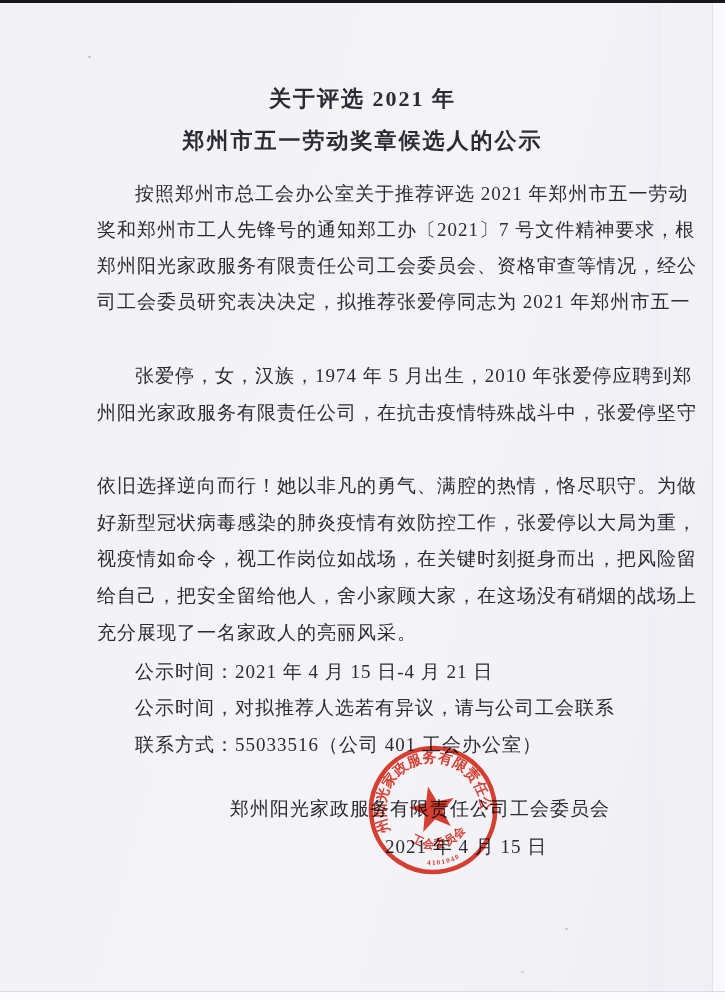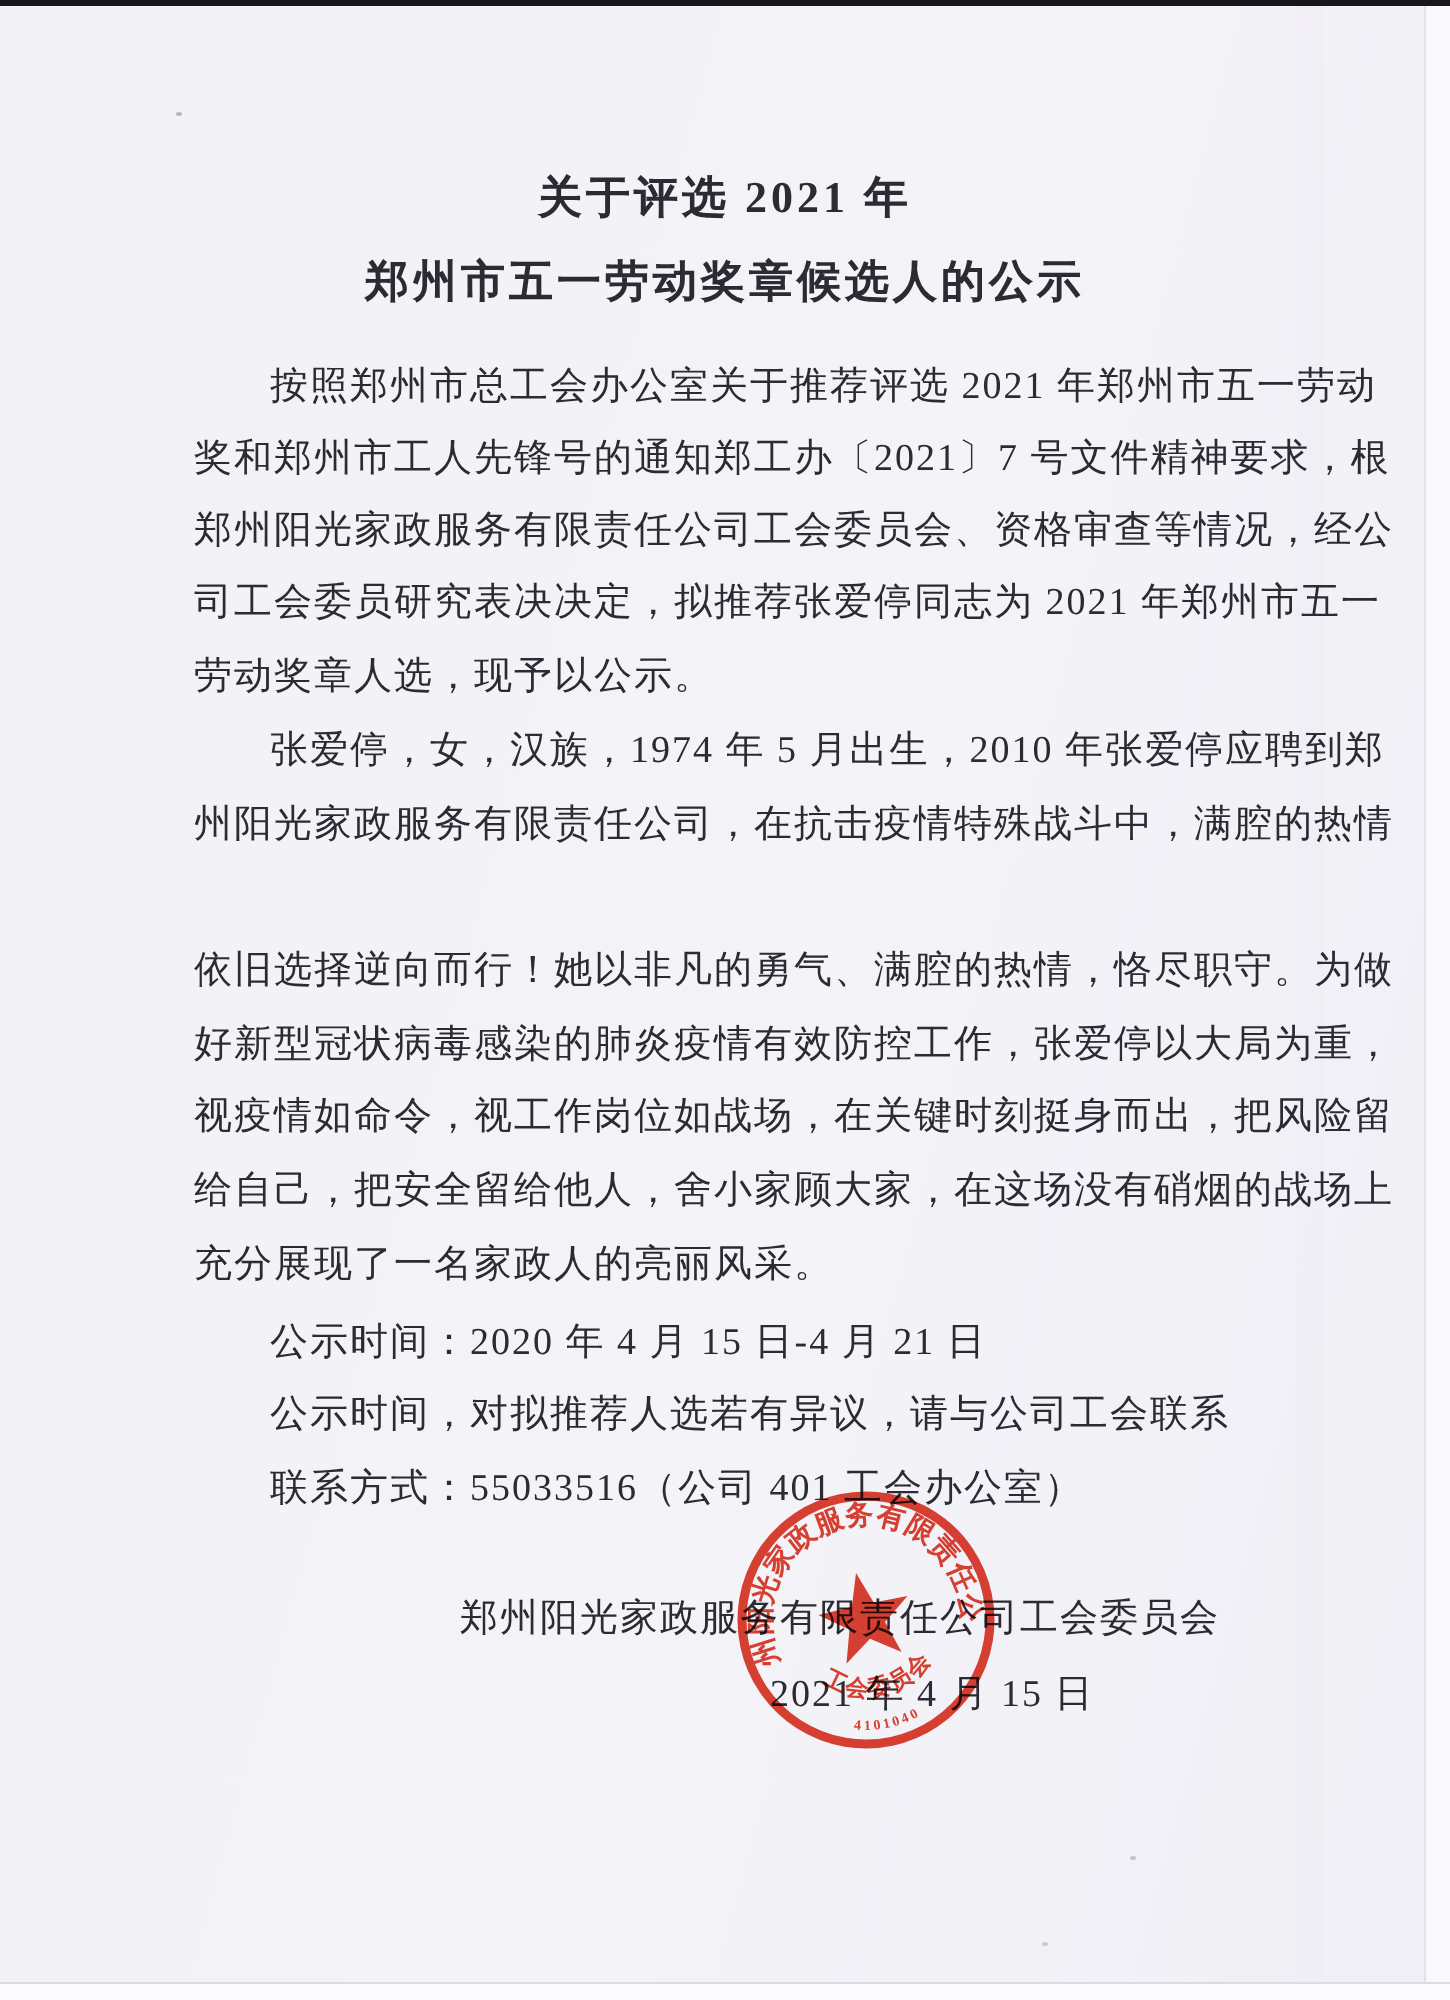--- a/index.html
+++ b/index.html
@@ -63,31 +63,30 @@
   <div class="speck sp2"></div>
   <div class="speck sp3"></div>
 
   <div class="title t1">关于评选 2021 年</div>
   <div class="title t2">郑州市五一劳动奖章候选人的公示</div>
 
   <div class="line indent" style="top:181px">按照郑州市总工会办公室关于推荐评选 2021 年郑州市五一劳动</div>
   <div class="line" style="top:217px">奖和郑州市工人先锋号的通知郑工办〔2021〕7 号文件精神要求，根</div>
   <div class="line" style="top:253px">郑州阳光家政服务有限责任公司工会委员会、资格审查等情况，经公</div>
   <div class="line" style="top:289px">司工会委员研究表决决定，拟推荐张爱停同志为 2021 年郑州市五一</div>
-  <div class="line" style="top:326px">劳动奖章人选，现予以公示。</div>
 
   <div class="line indent" style="top:363px">张爱停，女，汉族，1974 年 5 月出生，2010 年张爱停应聘到郑</div>
-  <div class="line" style="top:400px">州阳光家政服务有限责任公司，在抗击疫情特殊战斗中，满腔的热情</div>
+  <div class="line" style="top:400px">州阳光家政服务有限责任公司，在抗击疫情特殊战斗中，张爱停坚守</div>
   <div class="line" style="top:473px">依旧选择逆向而行！她以非凡的勇气、满腔的热情，恪尽职守。为做</div>
   <div class="line" style="top:510px">好新型冠状病毒感染的肺炎疫情有效防控工作，张爱停以大局为重，</div>
   <div class="line" style="top:546px">视疫情如命令，视工作岗位如战场，在关键时刻挺身而出，把风险留</div>
   <div class="line" style="top:620px">充分展现了一名家政人的亮丽风采。</div>
   <div class="line" style="top:583px">给自己，把安全留给他人，舍小家顾大家，在这场没有硝烟的战场上</div>
 
-  <div class="line indent" style="top:659px">公示时间：2020 年 4 月 15 日-4 月 21 日</div>
+  <div class="line indent" style="top:659px">公示时间：2021 年 4 月 15 日-4 月 21 日</div>
   <div class="line indent" style="top:695px">公示时间，对拟推荐人选若有异议，请与公司工会联系</div>
   <div class="line indent" style="top:732px">联系方式：55033516（公司 401 工会办公室）</div>
 
   <div class="sig-org">郑州阳光家政服务有限责任公司工会委员会</div>
   <div class="sig-date">2021 年 4 月 15 日</div>
 
   <svg class="seal" viewBox="0 0 170 170" xmlns="http://www.w3.org/2000/svg">
     <g transform="rotate(-12 85 85)">
       <defs>
         <path id="ringArc" d="M 39.9 101.4 A 48 48 0 1 1 130.1 101.4"></path>

